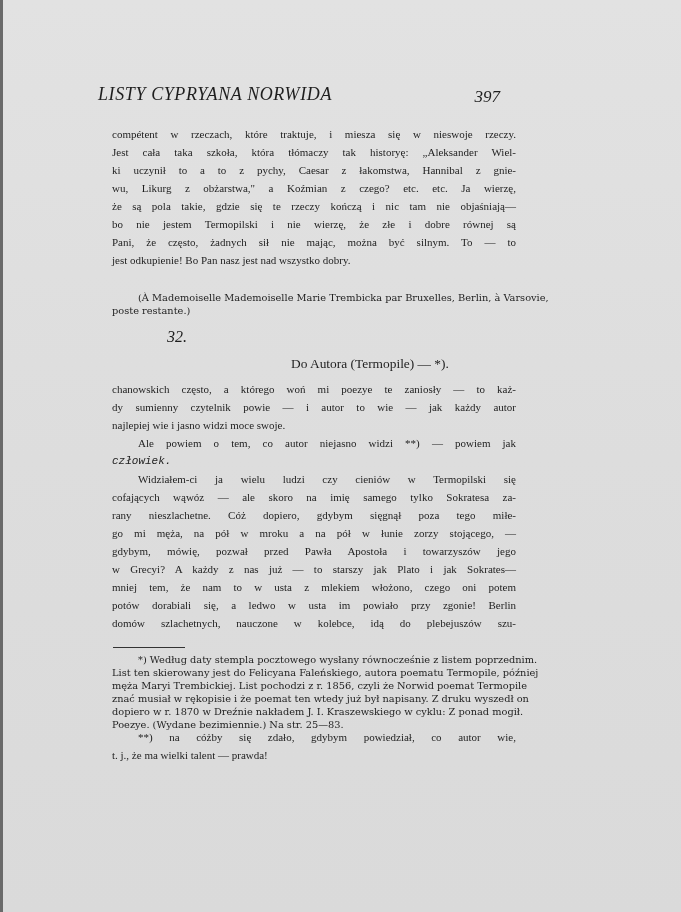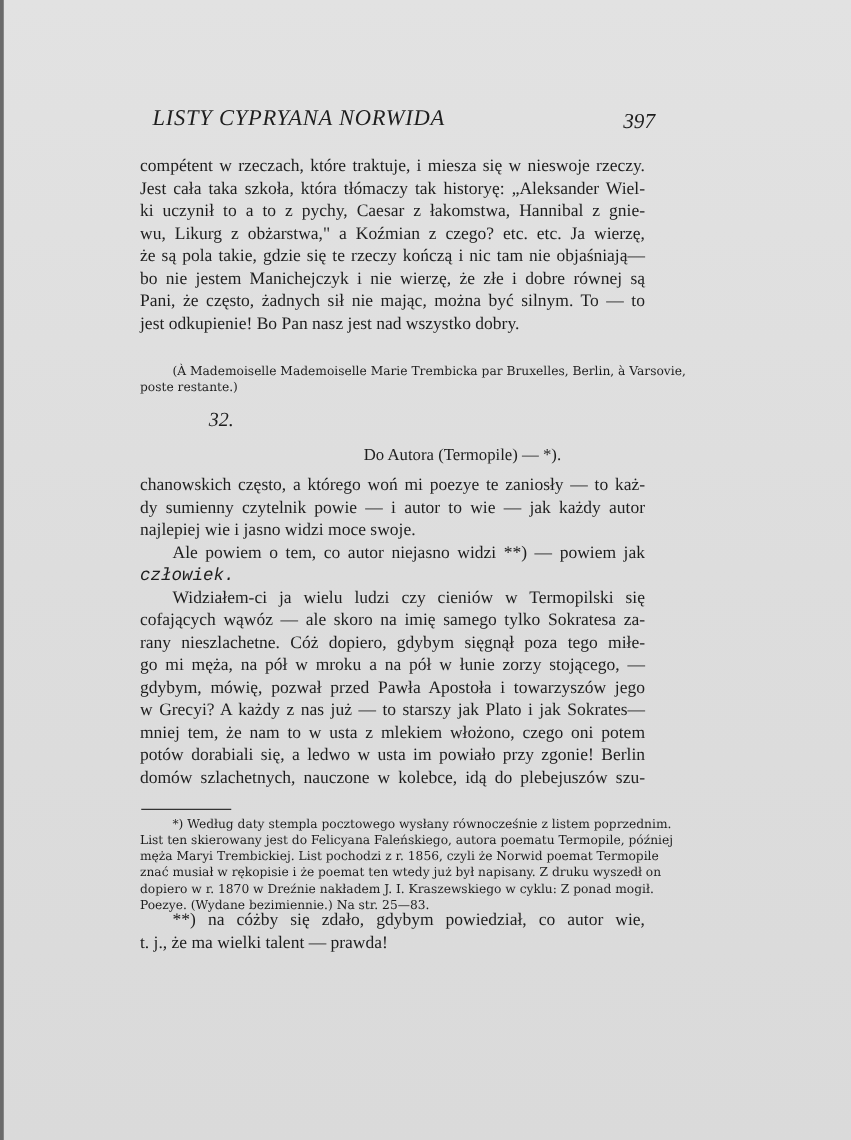--- a/index.html
+++ b/index.html
@@ -6,24 +6,24 @@
   body {
     width:681px; height:912px; overflow:hidden;
     background:#dcdcdc;
     position:relative;
     font-family:"Liberation Serif", "DejaVu Serif", serif;
     color:#1e1e1e;
   }
   .page-edge { position:absolute; left:0; top:0; width:3px; height:912px; background:#6a6a6a; }
   .page { position:absolute; left:0; top:0; width:681px; height:912px;
     background: linear-gradient(180deg,#e2e2e2 0%,#dddddd 50%,#dadada 100%); }
-  .header { position:absolute; left:122px; top:84px; width:402px; height:26px; }
+  .header { position:absolute; left:98px; top:84px; width:402px; height:26px; }
   .running-title { position:absolute; left:0; top:0; font-style:italic; font-size:18px; letter-spacing:0.6px; }
   .page-number { position:absolute; right:0; top:3px; font-style:italic; font-size:17px; }
-  .text { position:absolute; left:112px; width:404px; font-size:14px; line-height:18px; text-align:justify; }
+  .text { position:absolute; left:112px; width:404px; font-size:11px; line-height:18px; text-align:justify; }
   .line { display:block; white-space:nowrap; text-align:justify; text-align-last:justify; height:18px; }
   .line.last { text-align-last:left; }
   .indent { padding-left:26px; }
   .small { font-size:9.8px; line-height:13px; font-family:"DejaVu Serif", serif; }
   .small .line { height:13px; }
   .letter-num { position:absolute; left:167px; top:328px; font-style:italic; font-size:16px; }
   .letter-title { position:absolute; left:291px; top:356px; font-size:13.4px; }
   .rule { position:absolute; left:113px; top:647px; width:72px; height:1px; background:#333; }
 </style>
 </head>
@@ -36,21 +36,21 @@
   <span class="running-title">LISTY CYPRYANA NORWIDA</span>
   <span class="page-number">397</span>
 </div>
 
 <div class="text" style="top:125px;">
   <span class="line">compétent w rzeczach, które traktuje, i miesza się w nieswoje rzeczy.</span>
   <span class="line">Jest cała taka szkoła, która tłómaczy tak historyę: „Aleksander Wiel-</span>
   <span class="line">ki uczynił to a to z pychy, Caesar z łakomstwa, Hannibal z gnie-</span>
   <span class="line">wu, Likurg z obżarstwa," a Koźmian z czego? etc. etc. Ja wierzę,</span>
   <span class="line">że są pola takie, gdzie się te rzeczy kończą i nic tam nie objaśniają—</span>
-  <span class="line">bo nie jestem Manichejczyk i nie wierzę, że złe i dobre równej są</span>
+  <span class="line">bo nie jestem Termopilski i nie wierzę, że złe i dobre równej są</span>
   <span class="line">Pani, że często, żadnych sił nie mając, można być silnym. To — to</span>
   <span class="line last">jest odkupienie! Bo Pan nasz jest nad wszystko dobry.</span>
 </div>
 
 <div class="text small" style="top:291px;">
   <span class="line indent">(À Mademoiselle Mademoiselle Marie Trembicka par Bruxelles, Berlin, à Varsovie,</span>
   <span class="line last">poste restante.)</span>
 </div>
 
 <span class="letter-num">32.</span>

